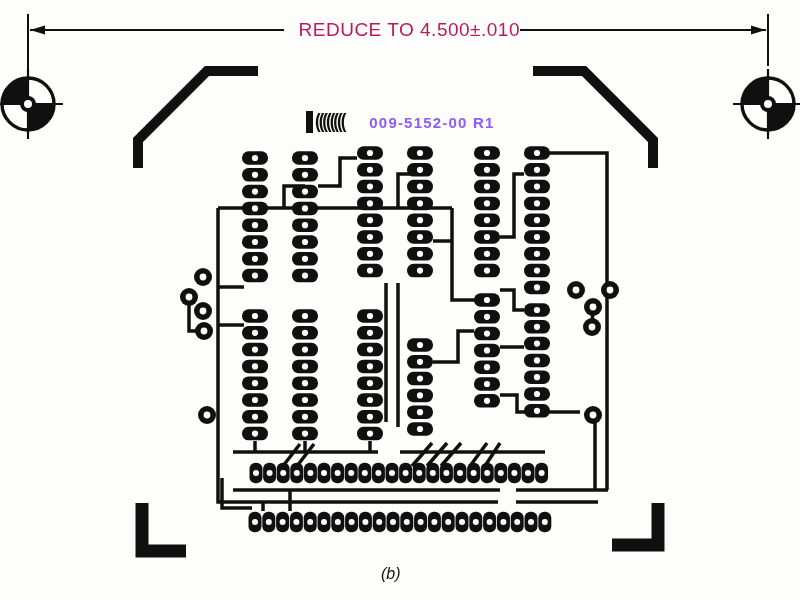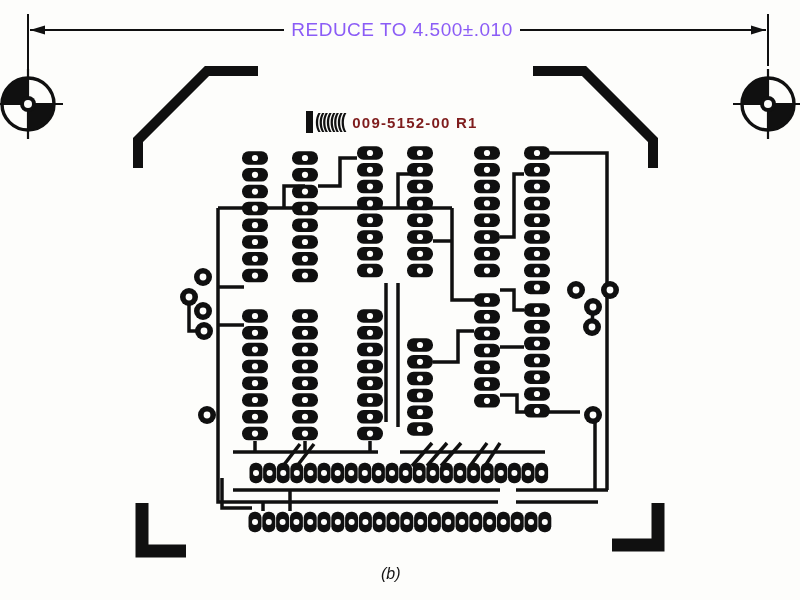--- a/index.html
+++ b/index.html
@@ -5,36 +5,36 @@
   html,body{margin:0;padding:0;}
   .page{
     position:relative;width:800px;height:600px;
     background:#fdfdfb;overflow:hidden;
     font-family:"Liberation Sans", sans-serif;
     color:#101010;
   }
   #art{position:absolute;left:0;top:0;}
   .dim-text{
     position:absolute;left:284px;top:19px;width:236px;
-    text-align:center;font-size:19px;letter-spacing:0.5px;
-    white-space:nowrap;color:#8b5cf6;
+    text-align:right;font-size:19px;letter-spacing:0.5px;
+    white-space:nowrap;color:#be185d;
   }
   .part-label{
     position:absolute;left:306px;top:110px;height:24px;
     display:flex;align-items:center;white-space:nowrap;
   }
   .part-label .bar{
     display:inline-block;width:7px;height:22px;background:#101010;margin-right:2px;
   }
   .part-label .arcs{
     font-size:17px;font-weight:700;letter-spacing:-2px;
     transform:scaleY(1.15);margin-right:8px;color:#101010;
   }
   .part-label .pn{
-    font-size:15px;font-weight:700;letter-spacing:1.2px;color:#7f1d1d;
+    font-size:15px;font-weight:700;letter-spacing:1.2px;color:#8b5cf6;margin-left:17px;
   }
   .caption{
     position:absolute;left:381px;top:565px;
     font-size:16px;font-style:italic;color:#141414;
   }
 </style>
 </head>
 <body>
 
 <div class="page">

